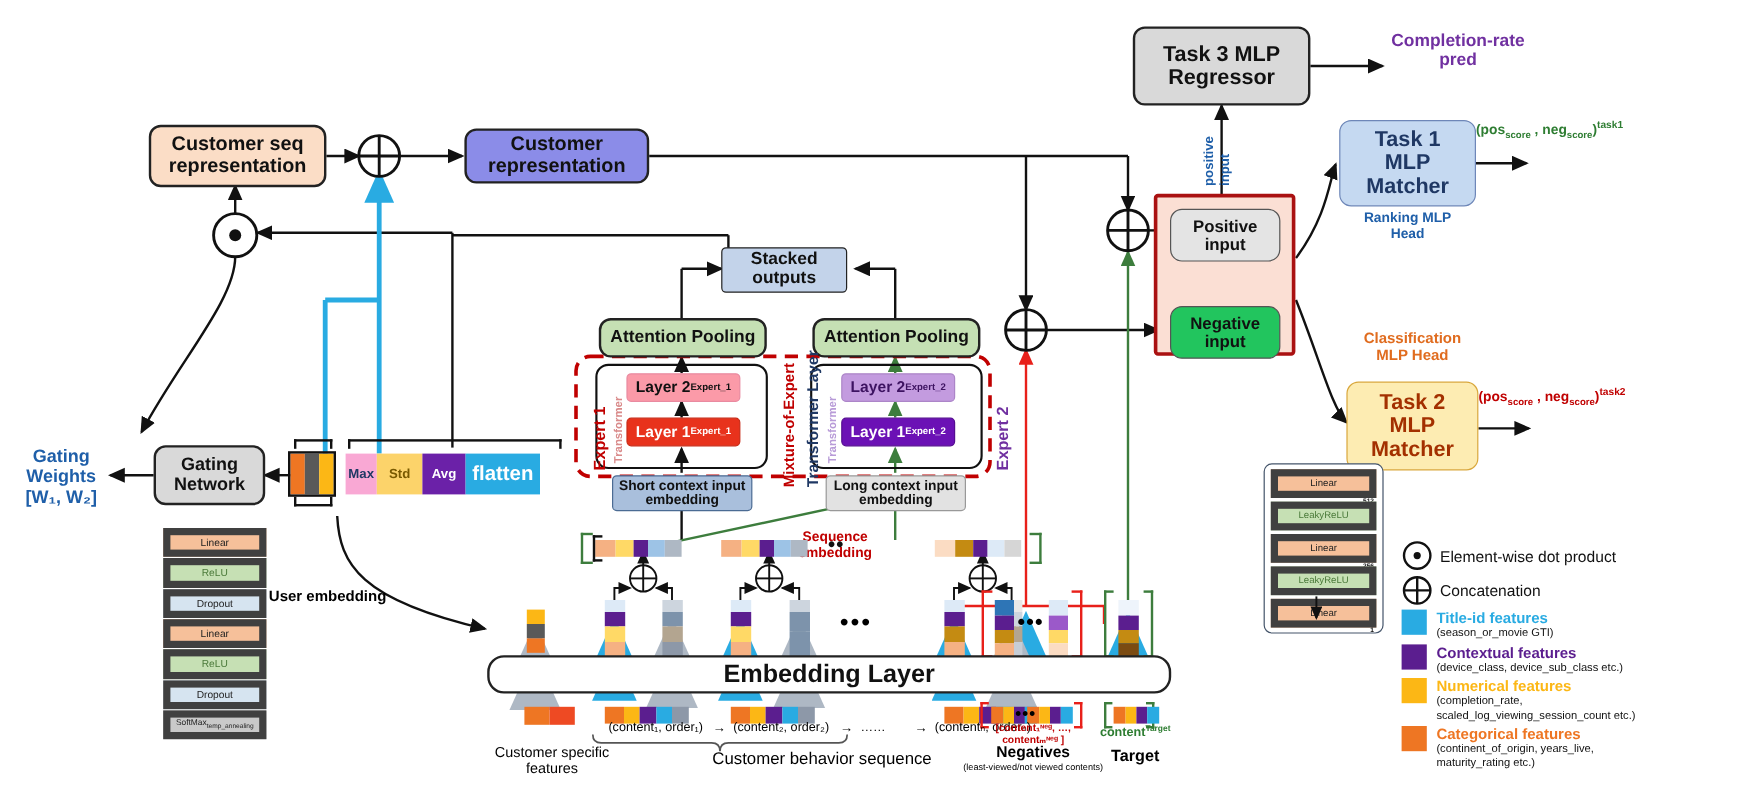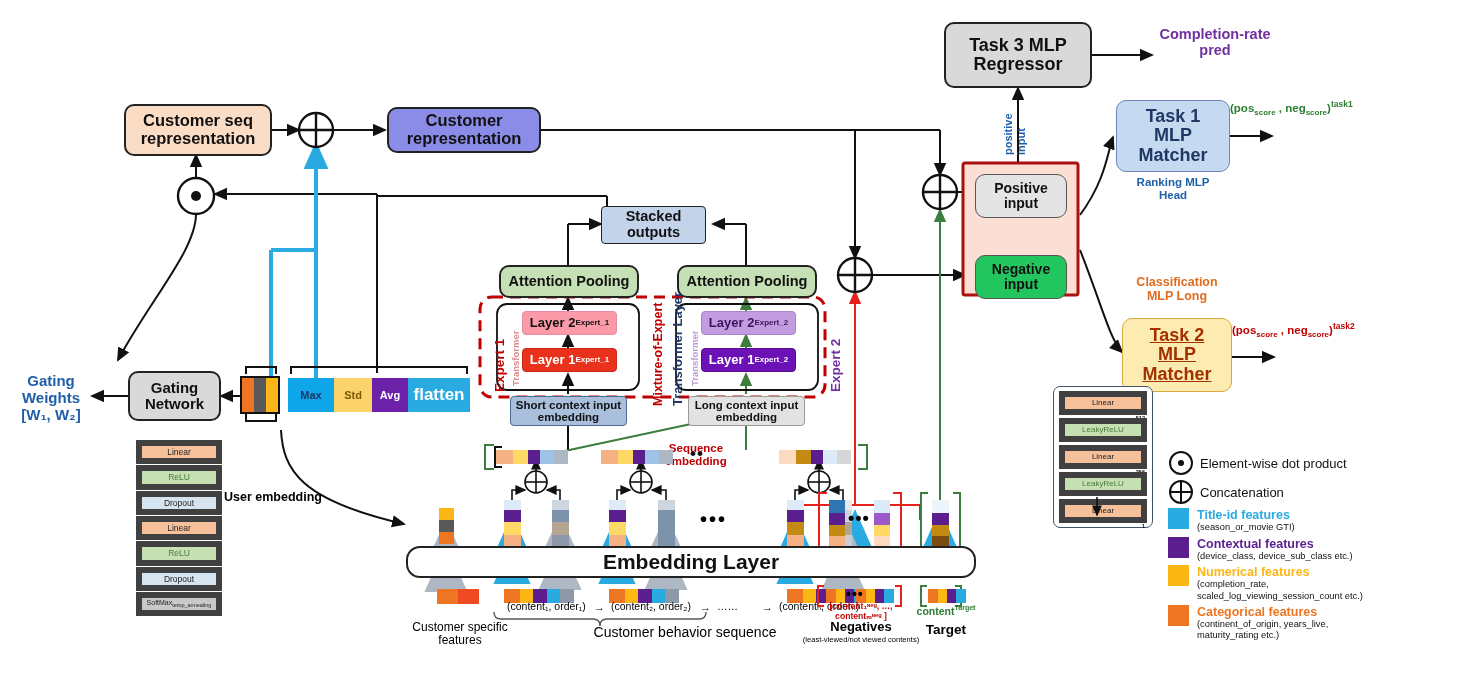--- a/index.html
+++ b/index.html
@@ -292,21 +292,21 @@
     </div>
 
   <div class="strip" style="left:242px;top:378px;width:36px;height:34px;">
     <div class="cell f-orange" style="width:12px;"></div>
     <div class="cell f-dgrey" style="width:12px;"></div>
     <div class="cell f-yellow" style="width:12px;"></div>
   </div>
   <div class="abs" style="left:240px;top:376px;width:40px;height:38px;border:2px solid #111;"></div>
 
   <div class="strip" style="left:288px;top:378px;width:182px;height:34px;" id="chipstrip">
-      <div class="cell" style="width: 46px; background: #0ea5e9; display: flex; align-items: center; justify-content: center; color: rgb(31, 56, 100); font-weight: 700; font-size: 11px;">Max</div>
+      <div class="cell" style="width: 26px; background: #f9a8d4; display: flex; align-items: center; justify-content: center; color: rgb(31, 56, 100); font-weight: 700; font-size: 11px;">Max</div>
       <div class="cell" style="width: 38px; background: rgb(252, 211, 106); display: flex; align-items: center; justify-content: center; color: rgb(122, 90, 0); font-weight: 700; font-size: 11px;">Std</div>
       <div class="cell" style="width: 36px; background: rgb(107, 33, 168); display: flex; align-items: center; justify-content: center; color: rgb(255, 255, 255); font-weight: 700; font-size: 11px;">Avg</div>
       <div class="cell" style="width: 62px; background: rgb(41, 171, 226); display: flex; align-items: center; justify-content: center; color: rgb(255, 255, 255); font-weight: 700; font-size: 17px;">flatten</div>
     </div>
 
   <div class="abs" style="left:245px;top:366px;width:32px;height:8px;border:2px solid #111;border-bottom:none;"></div>
   <div class="abs" style="left:245px;top:414px;width:32px;height:8px;border:2px solid #111;border-top:none;"></div>
   <div class="abs" style="left:290px;top:366px;width:178px;height:8px;border:2px solid #111;border-bottom:none;"></div>
 
   <div class="abs node sq c-lightblue thin" style="left:601px;top:206px;width:105px;height:38px;font-size:14.5px;">
@@ -559,28 +559,28 @@
          <span>Matcher</span></div>
   </div>
   <div class="lbl ctr blue-t" style="left:1116px;top:176px;width:114px;font-size:11.5px;font-weight:600;">
     <span>Ranking MLP</span><br>
     <span>Head</span>
   </div>
   <div class="lbl green-t" style="left:1230px;top:100px;font-size:11.5px;font-weight:600;">
     <span>(pos</span><sub style="font-size:8px;">score</sub><span> , neg</span><sub style="font-size:8px;">score</sub><span>)</span><sup style="font-size:8.5px;font-weight:700;">task1</sup>
   </div>
 
-  <div class="abs node c-task2" style="left:1122px;top:318px;width:110px;height:74px;font-size:18px;color:#a33000;border-color:#d9a73c;border-width:1.5px;text-decoration:underline;">
+  <div class="abs node c-task2" style="left:1122px;top:318px;width:110px;height:74px;font-size:18px;color:#a33000;border-color:#d9a73c;border-width:1.5px;">
     <div><span>Task 2</span><br>
          <span>MLP</span><br>
          <span>Matcher</span></div>
   </div>
   <div class="lbl ctr orange-t" style="left:1122px;top:275px;width:110px;font-size:12.5px;font-weight:600;">
     <span>Classification</span><br>
-    <span>MLP Long</span>
+    <span>MLP Head</span>
   </div>
   <div class="lbl red-t" style="left:1232px;top:322px;font-size:11.5px;font-weight:600;">
     <span>(pos</span><sub style="font-size:8px;">score</sub><span> , neg</span><sub style="font-size:8px;">score</sub><span>)</span><sup style="font-size:8.5px;font-weight:700;">task2</sup>
   </div>
 
   <div class="mlpbox" style="left:1053px;top:386px;width:88px;" id="head-stack">
       <div style="position: relative;">
         <div class="mlprow m-linear">Linear</div>
         <div style="position: absolute; right: 2px; bottom: -6px; font-size: 5.5px; font-weight: 700; color: rgb(17, 17, 17);">512</div>
       </div>

